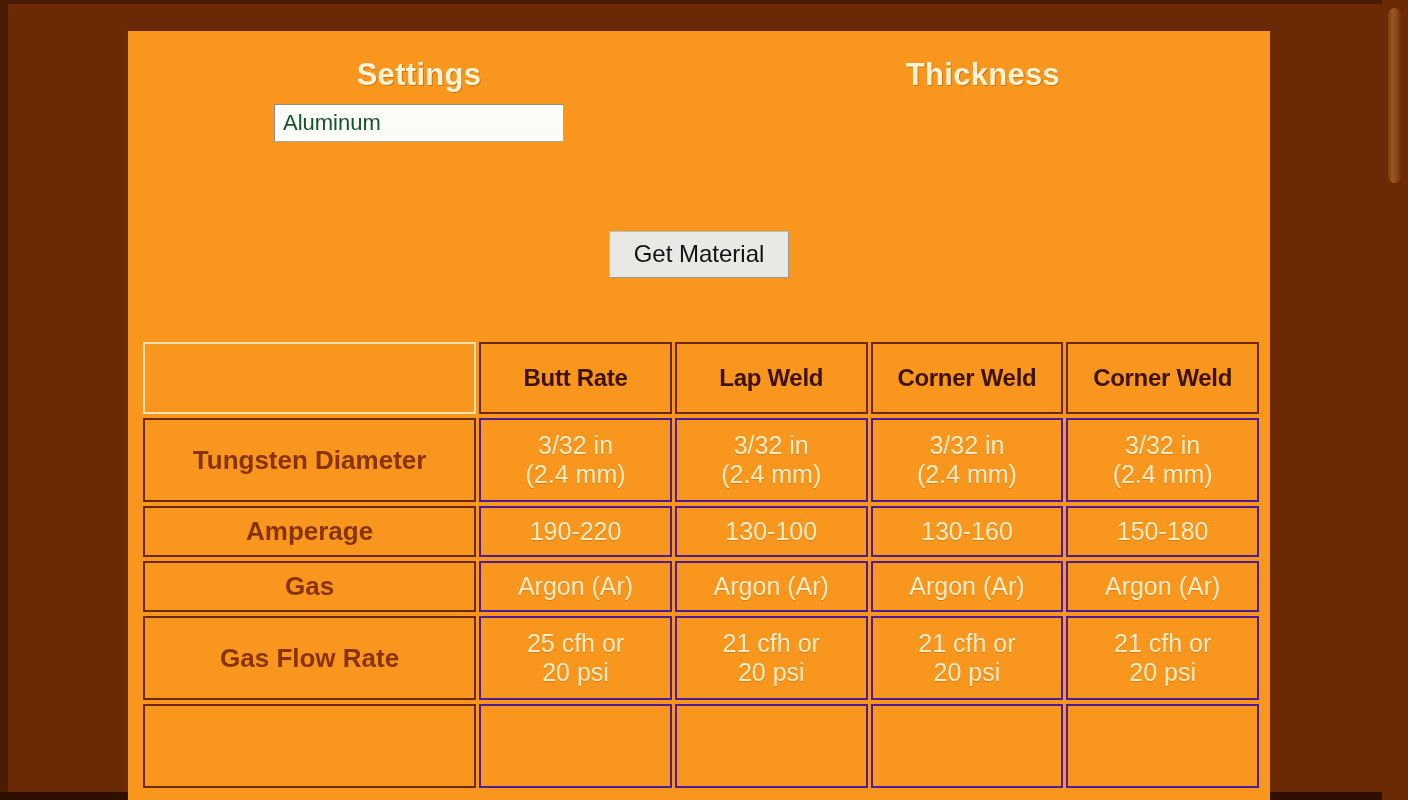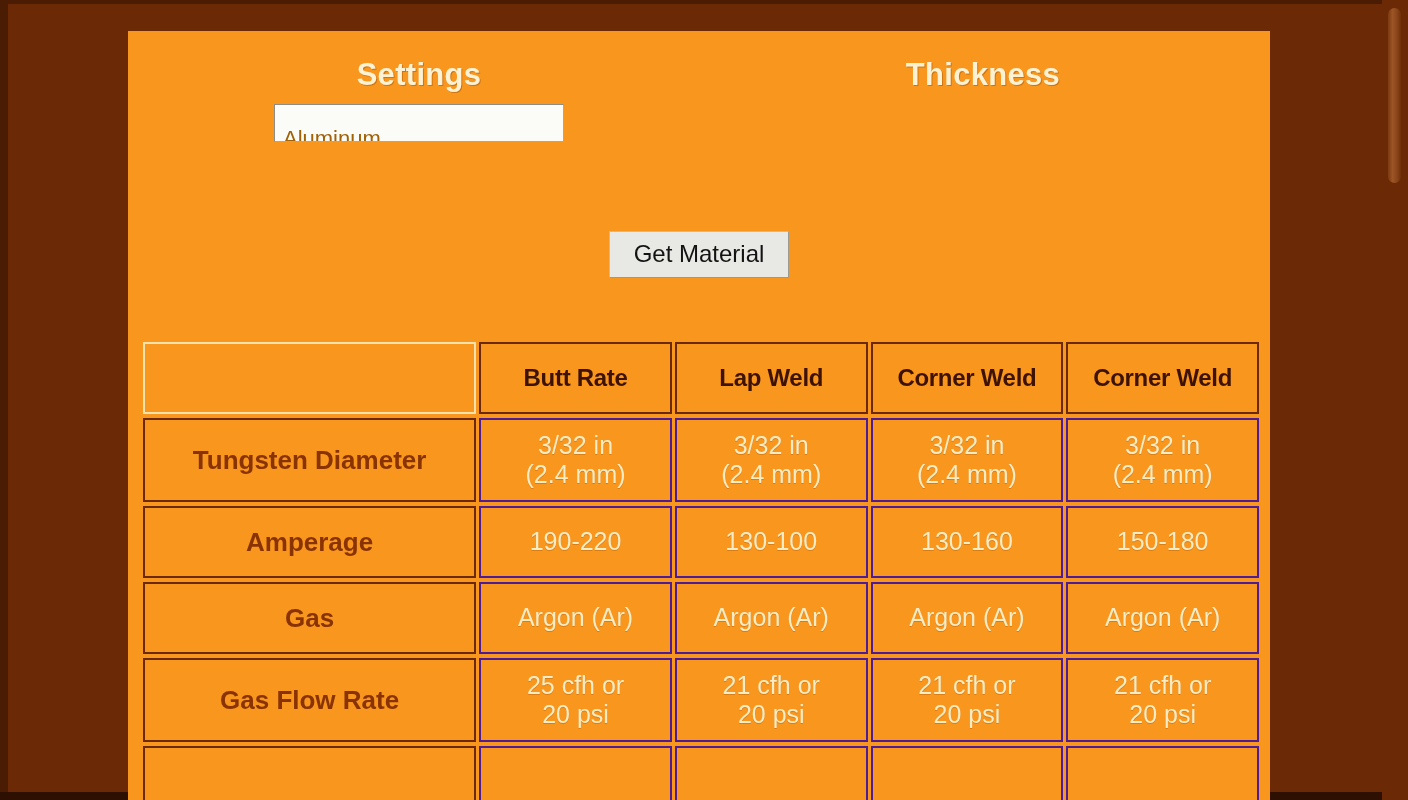--- a/index.html
+++ b/index.html
@@ -75,26 +75,26 @@
   }
 
   .select-box {
     display: block;
     width: 100%;
     height: 38px;
     background: #fbfbf8;
     border: 1px solid #a9a9a0;
     border-top-color: #8d8d85;
     border-left-color: #8d8d85;
-    color: #a16207;
+    color: #14532d;
     font-family: "Liberation Sans", sans-serif;
     font-size: 22px;
     line-height: 36px;
     text-align: left;
-    padding: 16px 8px;
+    padding: 0 8px;
     white-space: nowrap;
     overflow: hidden;
     cursor: pointer;
   }
   .select-box.thickness-box { width: 254px; }
 
   .submit-wrap {
     position: absolute;
     left: 0; top: 200px;
     width: 1142px;
@@ -168,21 +168,21 @@
   td.value-cell {
     border: 2px solid #4c1d95;
     color: #f7ecc4;
     font-size: 25px;
     line-height: 1.18;
     font-family: "Liberation Sans", sans-serif;
     text-shadow: 0 1px 0 rgba(160,80,5,.35);
   }
 
   tr.row-tall td { height: 84px; }
-  tr.row-short td { height: 72px; }
+  tr.row-short td { height: 51px; }
 
   
   tr.row-clipped td { height: 84px; }
 </style>
 </head>
 <body>
 
 <div id="page-root">
 
   <div class="edge-left"></div>

